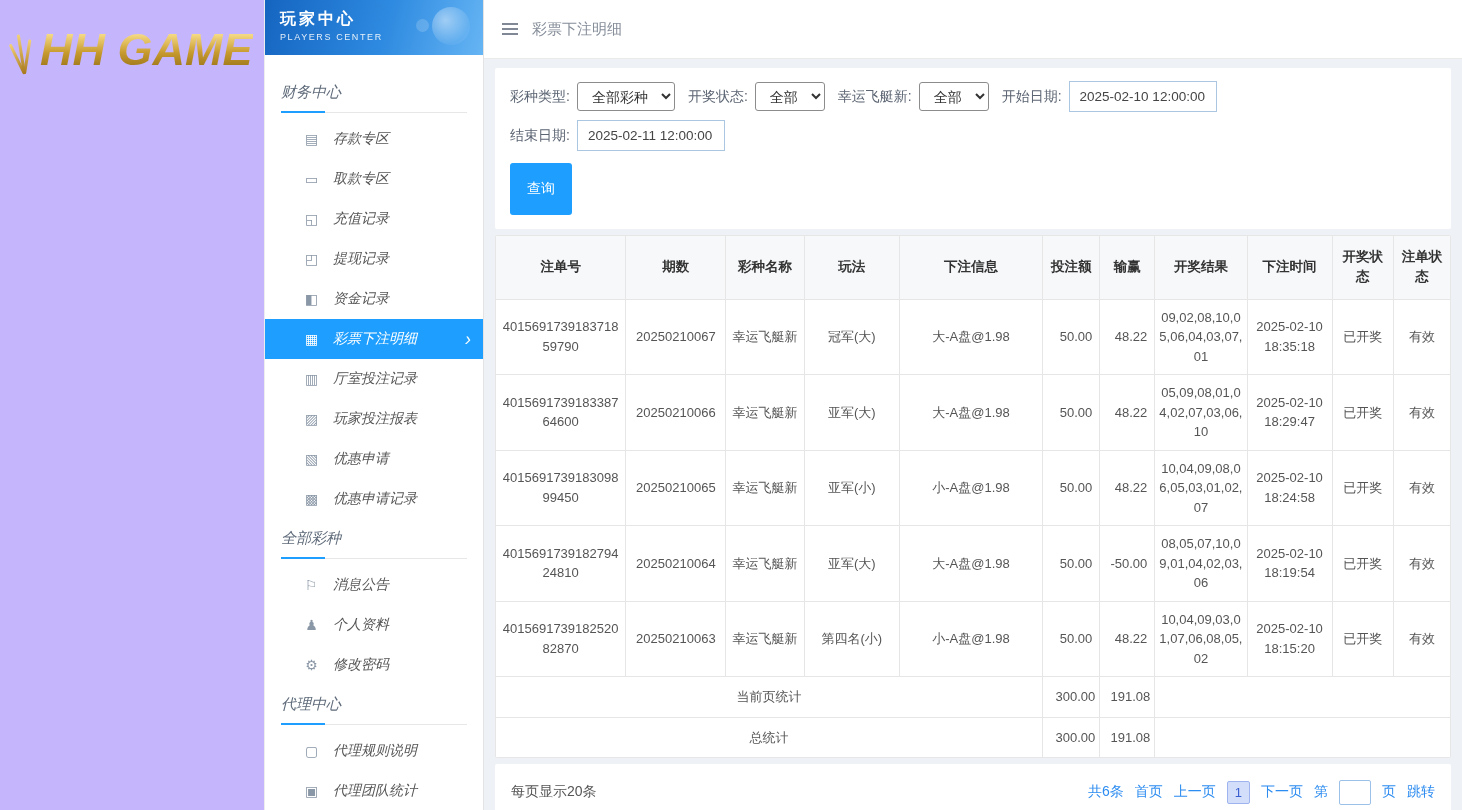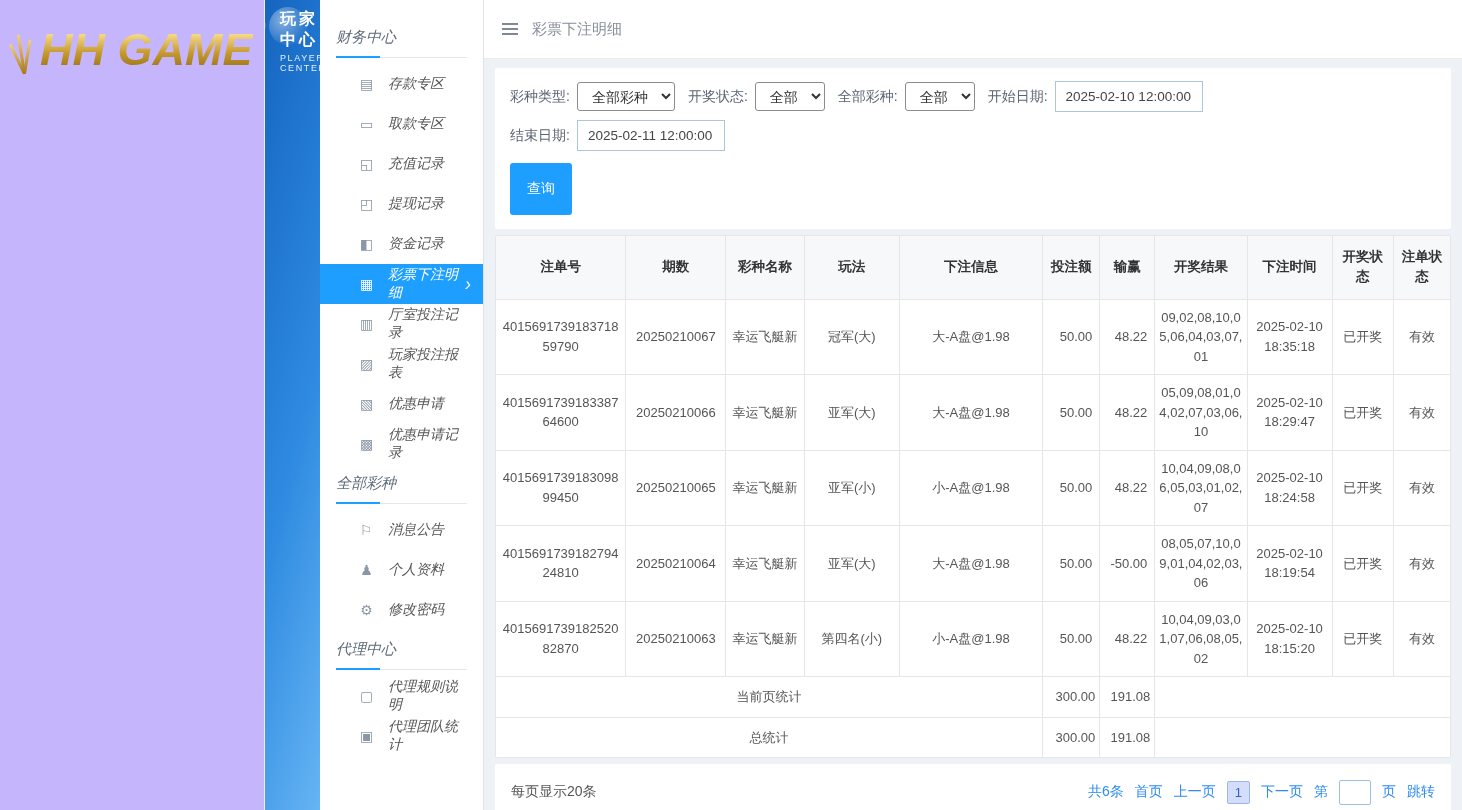--- a/index.html
+++ b/index.html
@@ -15,21 +15,21 @@
     background: linear-gradient(#f3d27a, #a8781c); border-radius: 2px; transform-origin: bottom center; }
   .logo-rays i:nth-child(1) { transform: rotate(-26deg); height: 33px; }
   .logo-rays i:nth-child(2) { transform: rotate(-9deg); }
   .logo-rays i:nth-child(3) { transform: rotate(9deg); height: 35px; }
   .logo-text { font-size: 45px; font-weight: bold; font-style: italic; letter-spacing: 0;
     background: linear-gradient(180deg, #f7dd8a 18%, #c79a2e 55%, #8f6a14 95%);
     -webkit-background-clip: text; background-clip: text; color: transparent; }
 
   
   .sidebar { flex: 0 0 220px; background: #fff; border-left: 1px solid #ededed; border-right: 1px solid #e3e3e3;
-    display: flex; }
+    display: flex; flex-direction: column; }
   .sidebar-header { flex: 0 0 55px; position: relative; overflow: hidden; color: #fff; padding: 9px 0 0 15px;
     background: linear-gradient(105deg, var(--grad-a,#1565c0) 0%, #2e8ae0 55%, var(--grad-b,#66b5f4) 100%); }
   .sb-title { font-size: 16px; font-weight: bold; letter-spacing: 3px; }
   .sb-sub { font-size: 9px; letter-spacing: 1.6px; opacity: .88; margin-top: 2px; }
   .sb-ball { position: absolute; right: 13px; top: 7px; width: 38px; height: 38px; border-radius: 50%; opacity: .55;
     background: radial-gradient(circle at 35% 35%, rgba(255,255,255,.85), rgba(255,255,255,.12) 68%); }
   .sb-ball::after { content: ""; position: absolute; left: -16px; top: 12px; width: 13px; height: 13px;
     border-radius: 50%; background: rgba(255,255,255,.30); }
   .sidebar-nav { flex: 1 1 auto; overflow-y: auto; overflow-x: hidden; padding-top: 18px; font-style: italic; }
   .sidebar-nav::-webkit-scrollbar { width: 6px; }
@@ -236,21 +236,21 @@
               <option>全部彩种</option>
             </select>
           </div>
           <div class="fgroup">
             <label>开奖状态:</label>
             <select>
               <option>全部</option>
             </select>
           </div>
           <div class="fgroup">
-            <label>全部彩种:</label>
+            <label>幸运飞艇新:</label>
             <select>
               <option>全部</option>
             </select>
           </div>
           <div class="fgroup">
             <label>开始日期:</label>
             <input class="date-input" type="text" value="2025-02-10 12:00:00" style="">
           </div>
           <div class="fgroup">
             <label>结束日期:</label>

